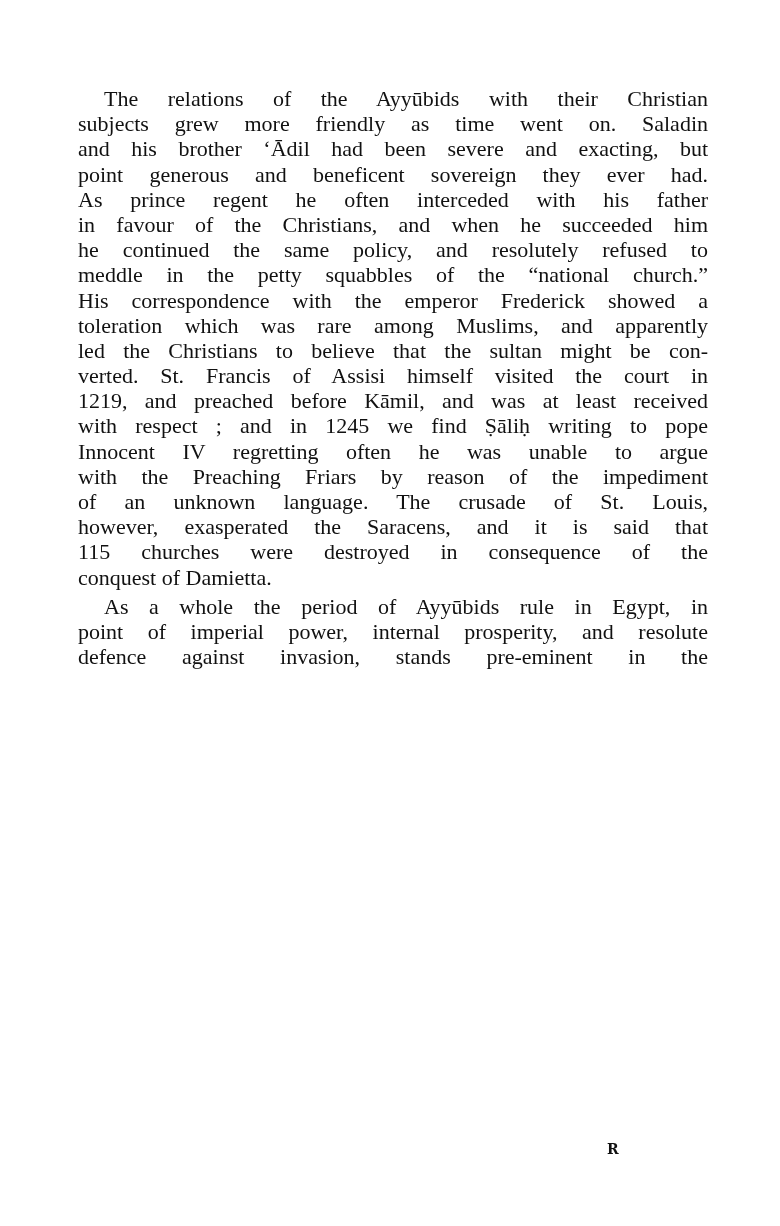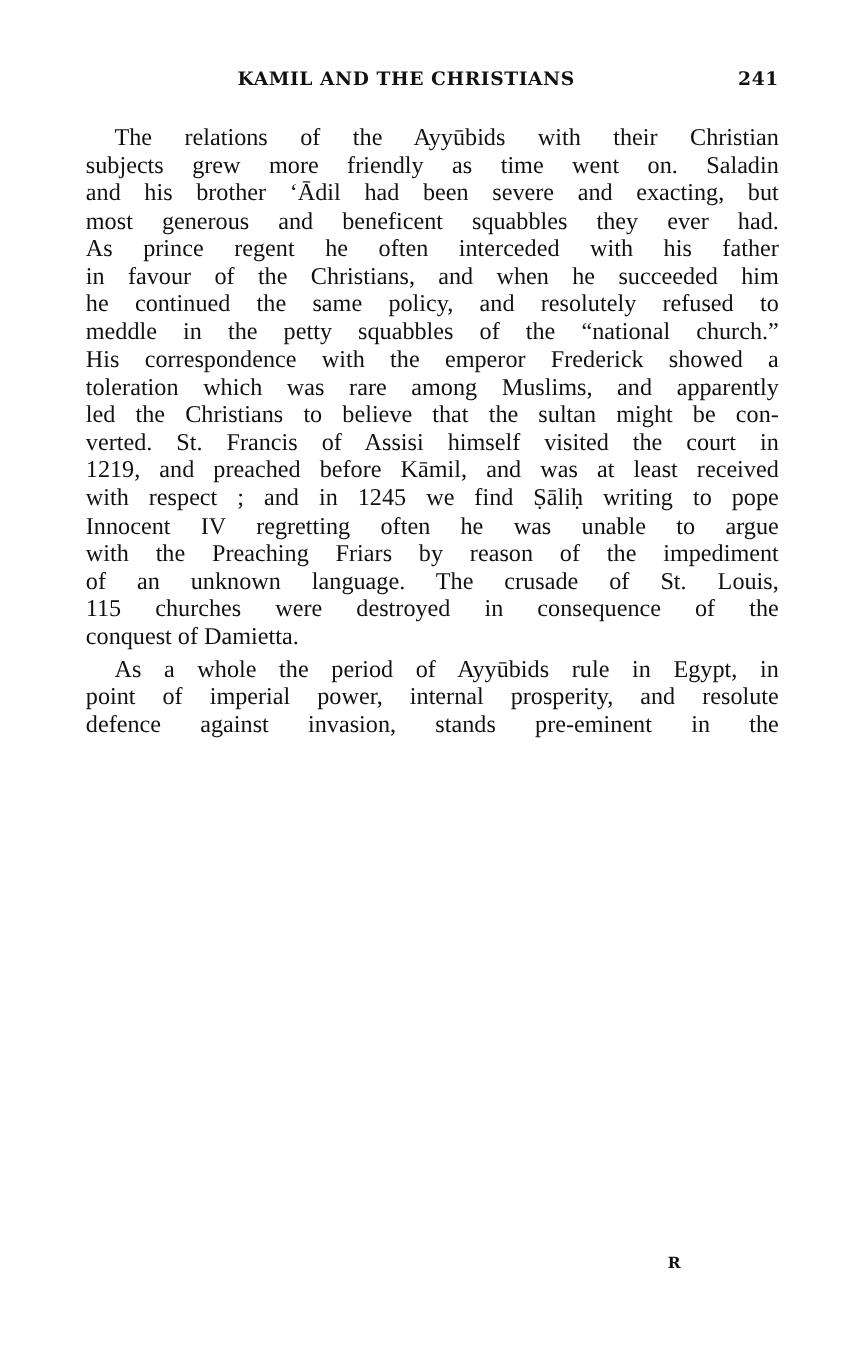--- a/index.html
+++ b/index.html
@@ -68,44 +68,41 @@
       top: 1141px;
       font-family: "DejaVu Serif", serif;
       font-weight: bold;
       font-size: 14px;
     }
   </style>
 </head>
 <body>
 
 <div class="page">
-  <div class="running-head">
-    <span class="running-title">KAMIL AND THE CHRISTIANS</span>
-    <span class="page-number">241</span>
-  </div>
 
   <div class="body-text">
     <div>
       <span class="line indent">The relations of the Ayyūbids with their Christian</span>
       <span class="line">subjects grew more friendly as time went on.  Saladin</span>
       <span class="line">and his brother ‘Ādil had been severe and exacting, but</span>
-      <span class="line">most generous and beneficent squabbles they ever had.</span>
+      <span class="line">point generous and beneficent sovereign they ever had.</span>
       <span class="line">As prince regent he often interceded with his father</span>
       <span class="line">in favour of the Christians, and when he succeeded him</span>
       <span class="line">he continued the same policy, and resolutely refused to</span>
       <span class="line">meddle in the petty squabbles of the “national church.”</span>
       <span class="line">His correspondence with the emperor Frederick showed a</span>
       <span class="line">toleration which was rare among Muslims, and apparently</span>
       <span class="line">led the Christians to believe that the sultan might be con-</span>
       <span class="line">verted.  St. Francis of Assisi himself visited the court in</span>
       <span class="line">1219, and preached before Kāmil, and was at least received</span>
       <span class="line">with respect ;  and in 1245 we find Ṣāliḥ writing to pope</span>
       <span class="line">Innocent IV regretting often he was unable to argue</span>
       <span class="line">with the Preaching Friars by reason of the impediment</span>
       <span class="line">of an unknown language.  The crusade of St. Louis,</span>
+      <span class="line">however, exasperated the Saracens, and it is said that</span>
       <span class="line">115 churches were destroyed in consequence of the</span>
       <span class="line last">conquest of Damietta.</span>
     </div>
     <div class="para-gap"></div>
     <div>
       <span class="line indent">As a whole the period of Ayyūbids rule in Egypt, in</span>
       <span class="line">point of imperial power, internal prosperity, and resolute</span>
       <span class="line">defence against invasion, stands pre-eminent in the</span>
     </div>
   </div>

